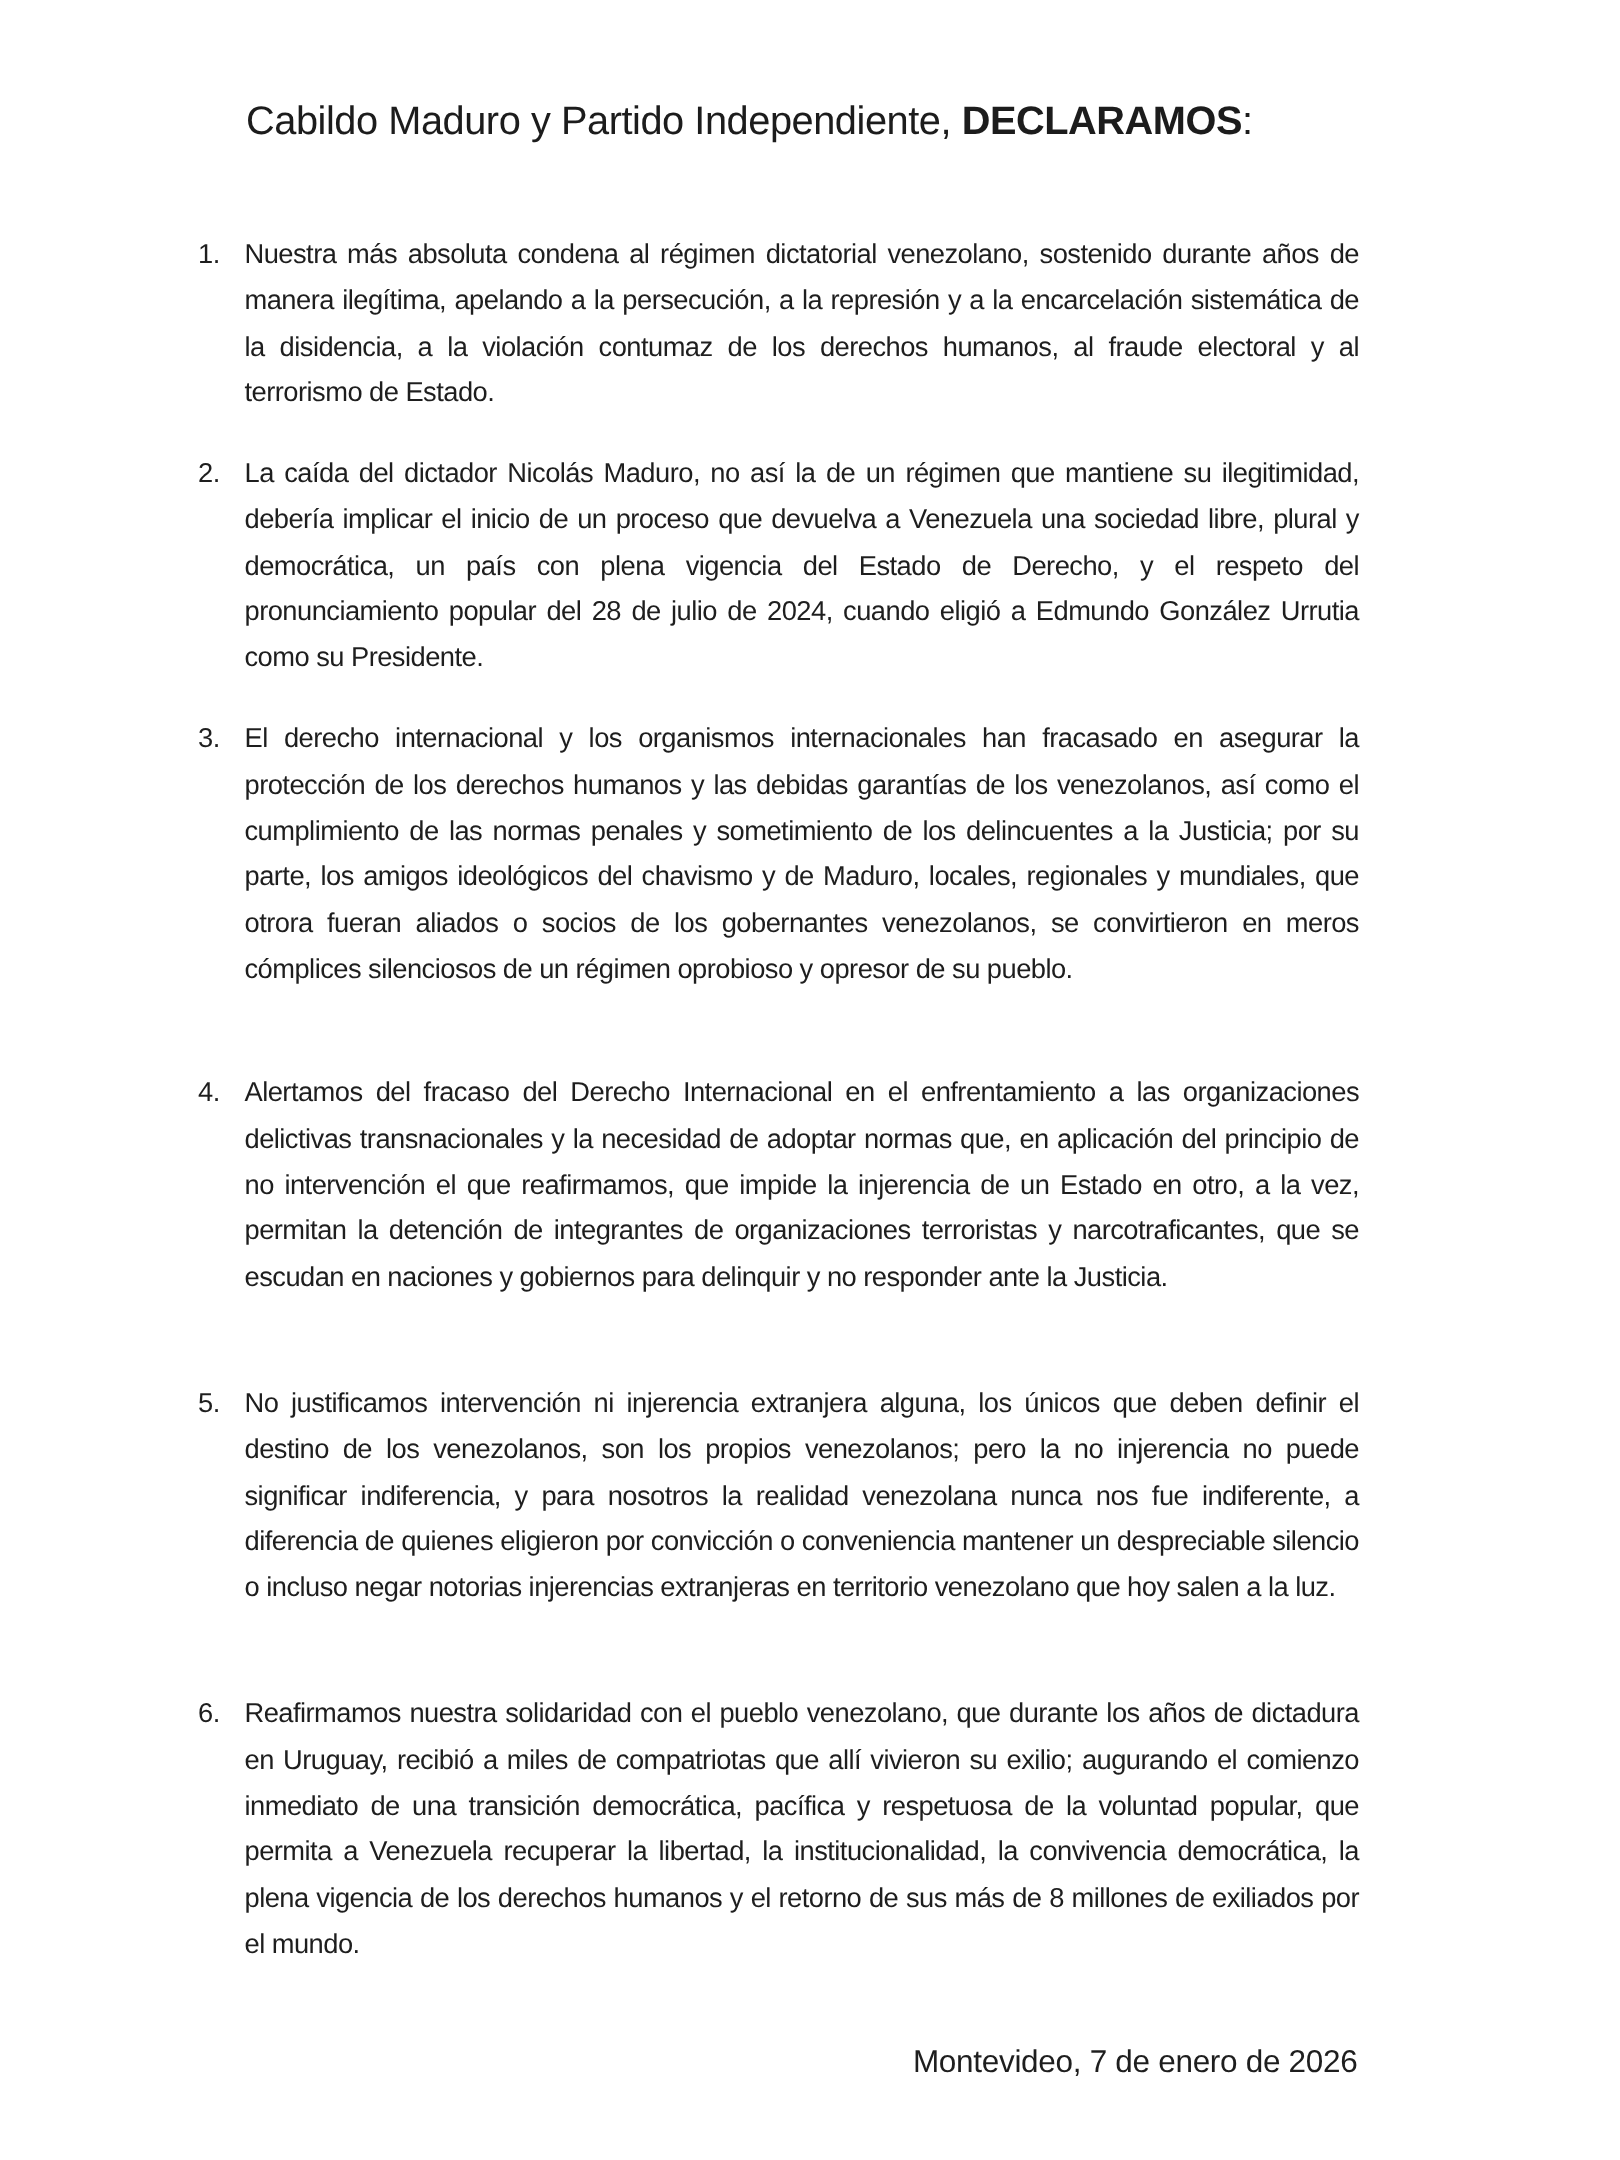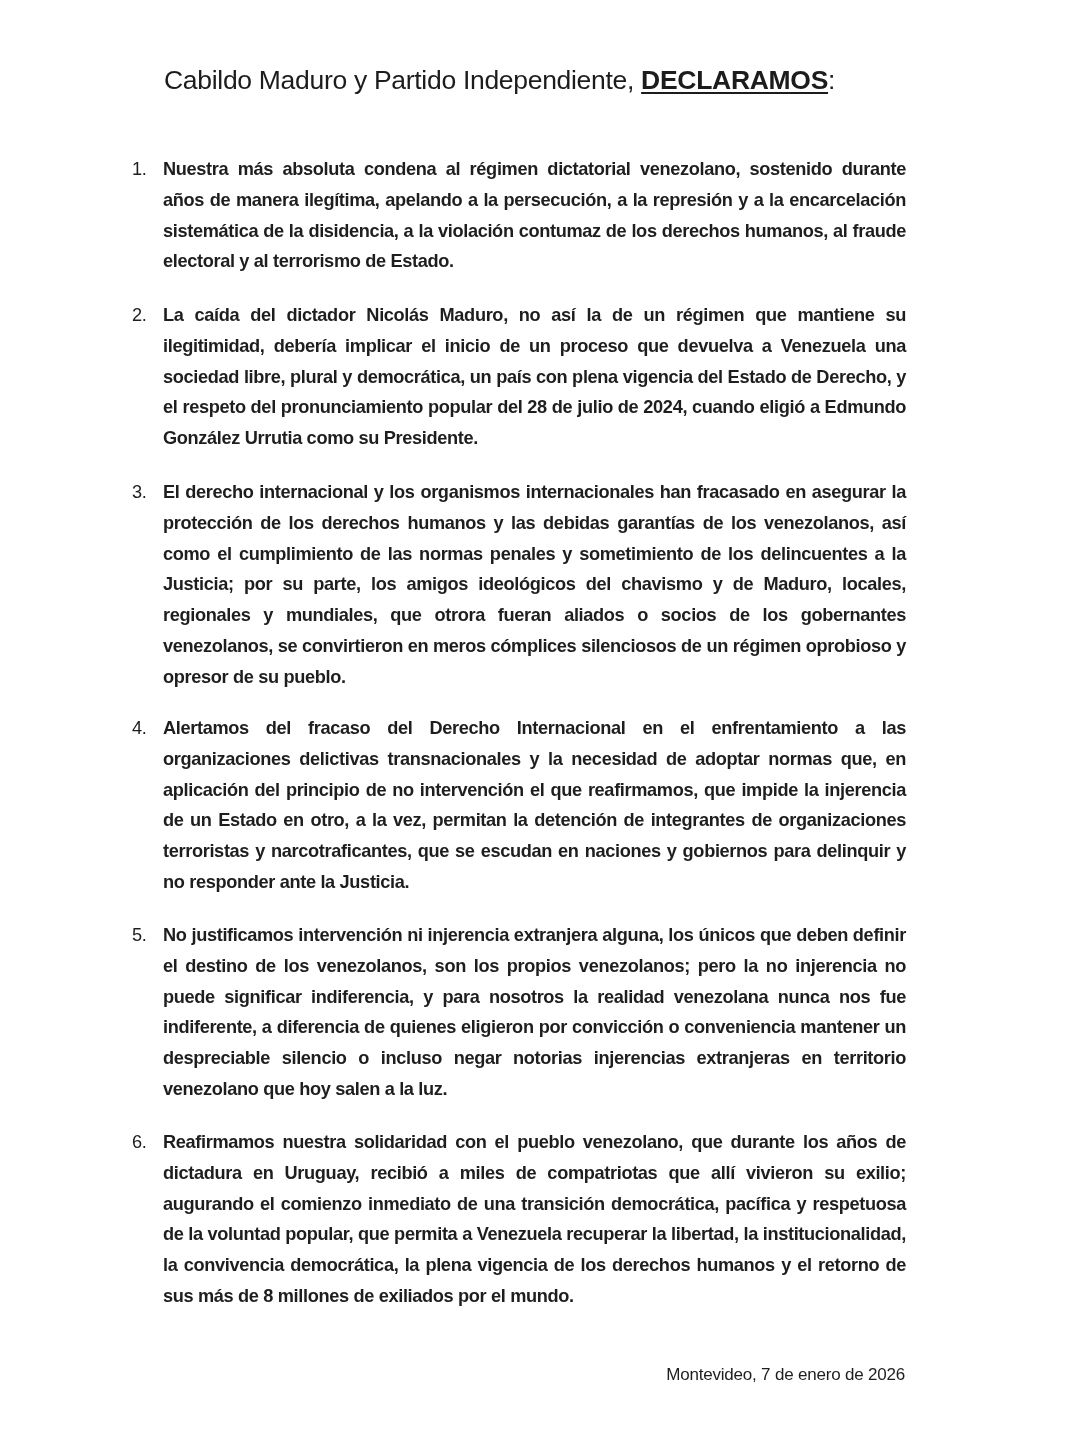--- a/index.html
+++ b/index.html
@@ -33,21 +33,20 @@
       color: #1c1c1c;
       letter-spacing: -0.3px;
     }
     .heading .line1 {
       display: block;
       text-align: justify;
       text-align-last: justify;
     }
     .heading .emph {
       font-weight: bold;
-      text-decoration: underline;
       text-decoration-thickness: 2px;
       text-underline-offset: 3px;
     }
     .items {
       position: absolute;
       left: 0; top: 0;
       width: 1080px;
     }
     .item {
       position: absolute;
@@ -60,27 +59,26 @@
     }
     .item .num {
       position: absolute;
       left: 0;
       top: 0;
       width: 30px;
     }
     .item .text {
       margin-left: 31px;
       text-align: justify;
-      font-weight: bold;
     }
     .signoff {
       position: absolute;
       right: 175px;
       top: 1361px;
-      font-size: 17px;
+      font-size: 21px;
       line-height: 28px;
       color: #1e1e1e;
       letter-spacing: -0.2px;
     }
   </style>
 </head>
 <body>
 
 <div class="page">
 

